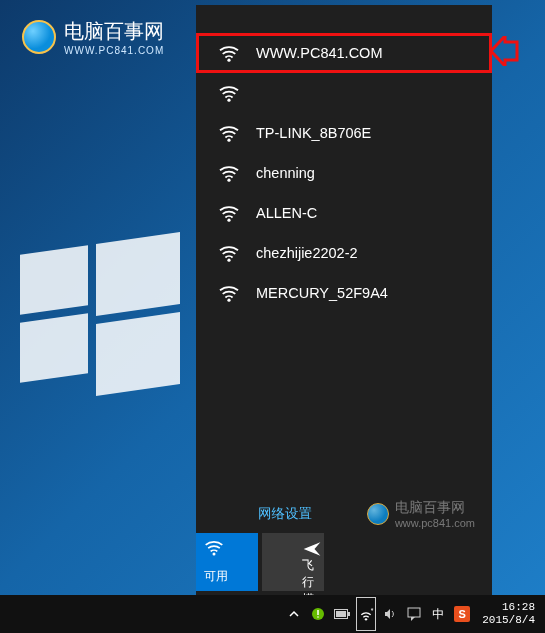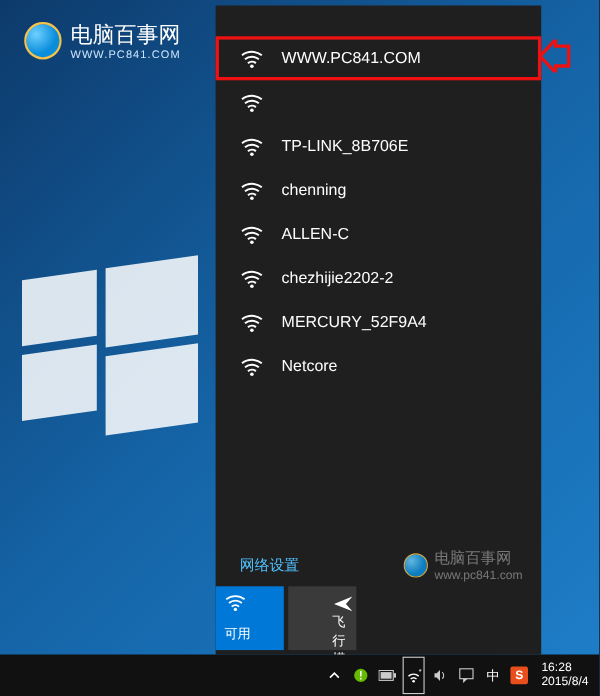--- a/index.html
+++ b/index.html
@@ -59,20 +59,21 @@
   .watermark {
     position: absolute; right: 70px; bottom: 104px;
     color: #888; font-size: 14px; display: flex; align-items: center; gap: 6px;
     opacity: 0.85;
   }
   .watermark .sub { font-size: 11px; }
 
   .settings-link {
     color: #4fc0ff; font-size: 13.5px; padding: 6px 22px 10px;
     cursor: pointer;
+    margin-left: 40px;
   }
 
   .tiles { display: flex; gap: 4px; padding: 0 0 4px 0; align-items: flex-end; }
   .tile {
     width: 62px; height: 58px; display: flex; flex-direction: column;
     align-items: flex-start; justify-content: space-between;
     padding: 6px 8px; cursor: pointer; color: #fff; font-size: 12px;
   }
   .tile.on  { background: #0078d7; }
   .tile.off { background: #3a3a3a; padding-left: 40px; }
@@ -82,21 +83,21 @@
     position: absolute; left: 0; right: 0; bottom: 0; height: 38px;
     background: #111; display: flex; align-items: center;
     color: #fff; font-size: 12px;
   }
   .tray { margin-left: auto; display: flex; align-items: center; height: 100%; }
   .tray .tray-icon {
     width: 24px; height: 38px; display: flex; align-items: center; justify-content: center;
     cursor: pointer;
   }
   .tray .tray-icon.active { outline: 1px solid #ccc; outline-offset: -3px; }
-  .clock { padding: 4px 10px 4px 8px; text-align: left; line-height: 1.15; font-size: 11px; }
+  .clock { padding: 4px 10px 4px 8px; text-align: right; line-height: 1.15; font-size: 11px; font-family: Liberation Mono, monospace; }
   .chevron { font-size: 14px; }
 
   .arrow-annot {
     position: absolute; right: 26px; top: 36px;
     width: 30px; height: 30px;
   }
   .arrow-annot svg { width: 100%; height: 100%; }
 
   svg { display: block; }
 </style>
@@ -204,33 +205,20 @@
           <svg viewBox="0 0 24 20">
             <g stroke="#fff" stroke-width="2" fill="none">
               <path d="M2 7 A16 16 0 0 1 22 7"></path>
               <path d="M5 11 A11 11 0 0 1 19 11"></path>
               <path d="M8 15 A6 6 0 0 1 16 15"></path>
             </g>
             <circle cx="12" cy="18" r="1.8" fill="#fff"></circle>
           </svg>
         </span>
       <span class="ssid">MERCURY_52F9A4</span>
-    </div>
-    <div class="network-item">
-      <span class="wifi-icon">
-          <svg viewBox="0 0 24 20">
-            <g stroke="#fff" stroke-width="2" fill="none">
-              <path d="M2 7 A16 16 0 0 1 22 7"></path>
-              <path d="M5 11 A11 11 0 0 1 19 11"></path>
-              <path d="M8 15 A6 6 0 0 1 16 15"></path>
-            </g>
-            <circle cx="12" cy="18" r="1.8" fill="#fff"></circle>
-          </svg>
-        </span>
-      <span class="ssid">Netcore</span>
     </div>
   </div>
 
   <div class="settings-link">网络设置</div>
 
   <div class="tiles">
     <div class="tile on">
       <span class="tile-icon">
         <svg viewBox="0 0 24 20">
             <g stroke="#fff" stroke-width="2" fill="none">

